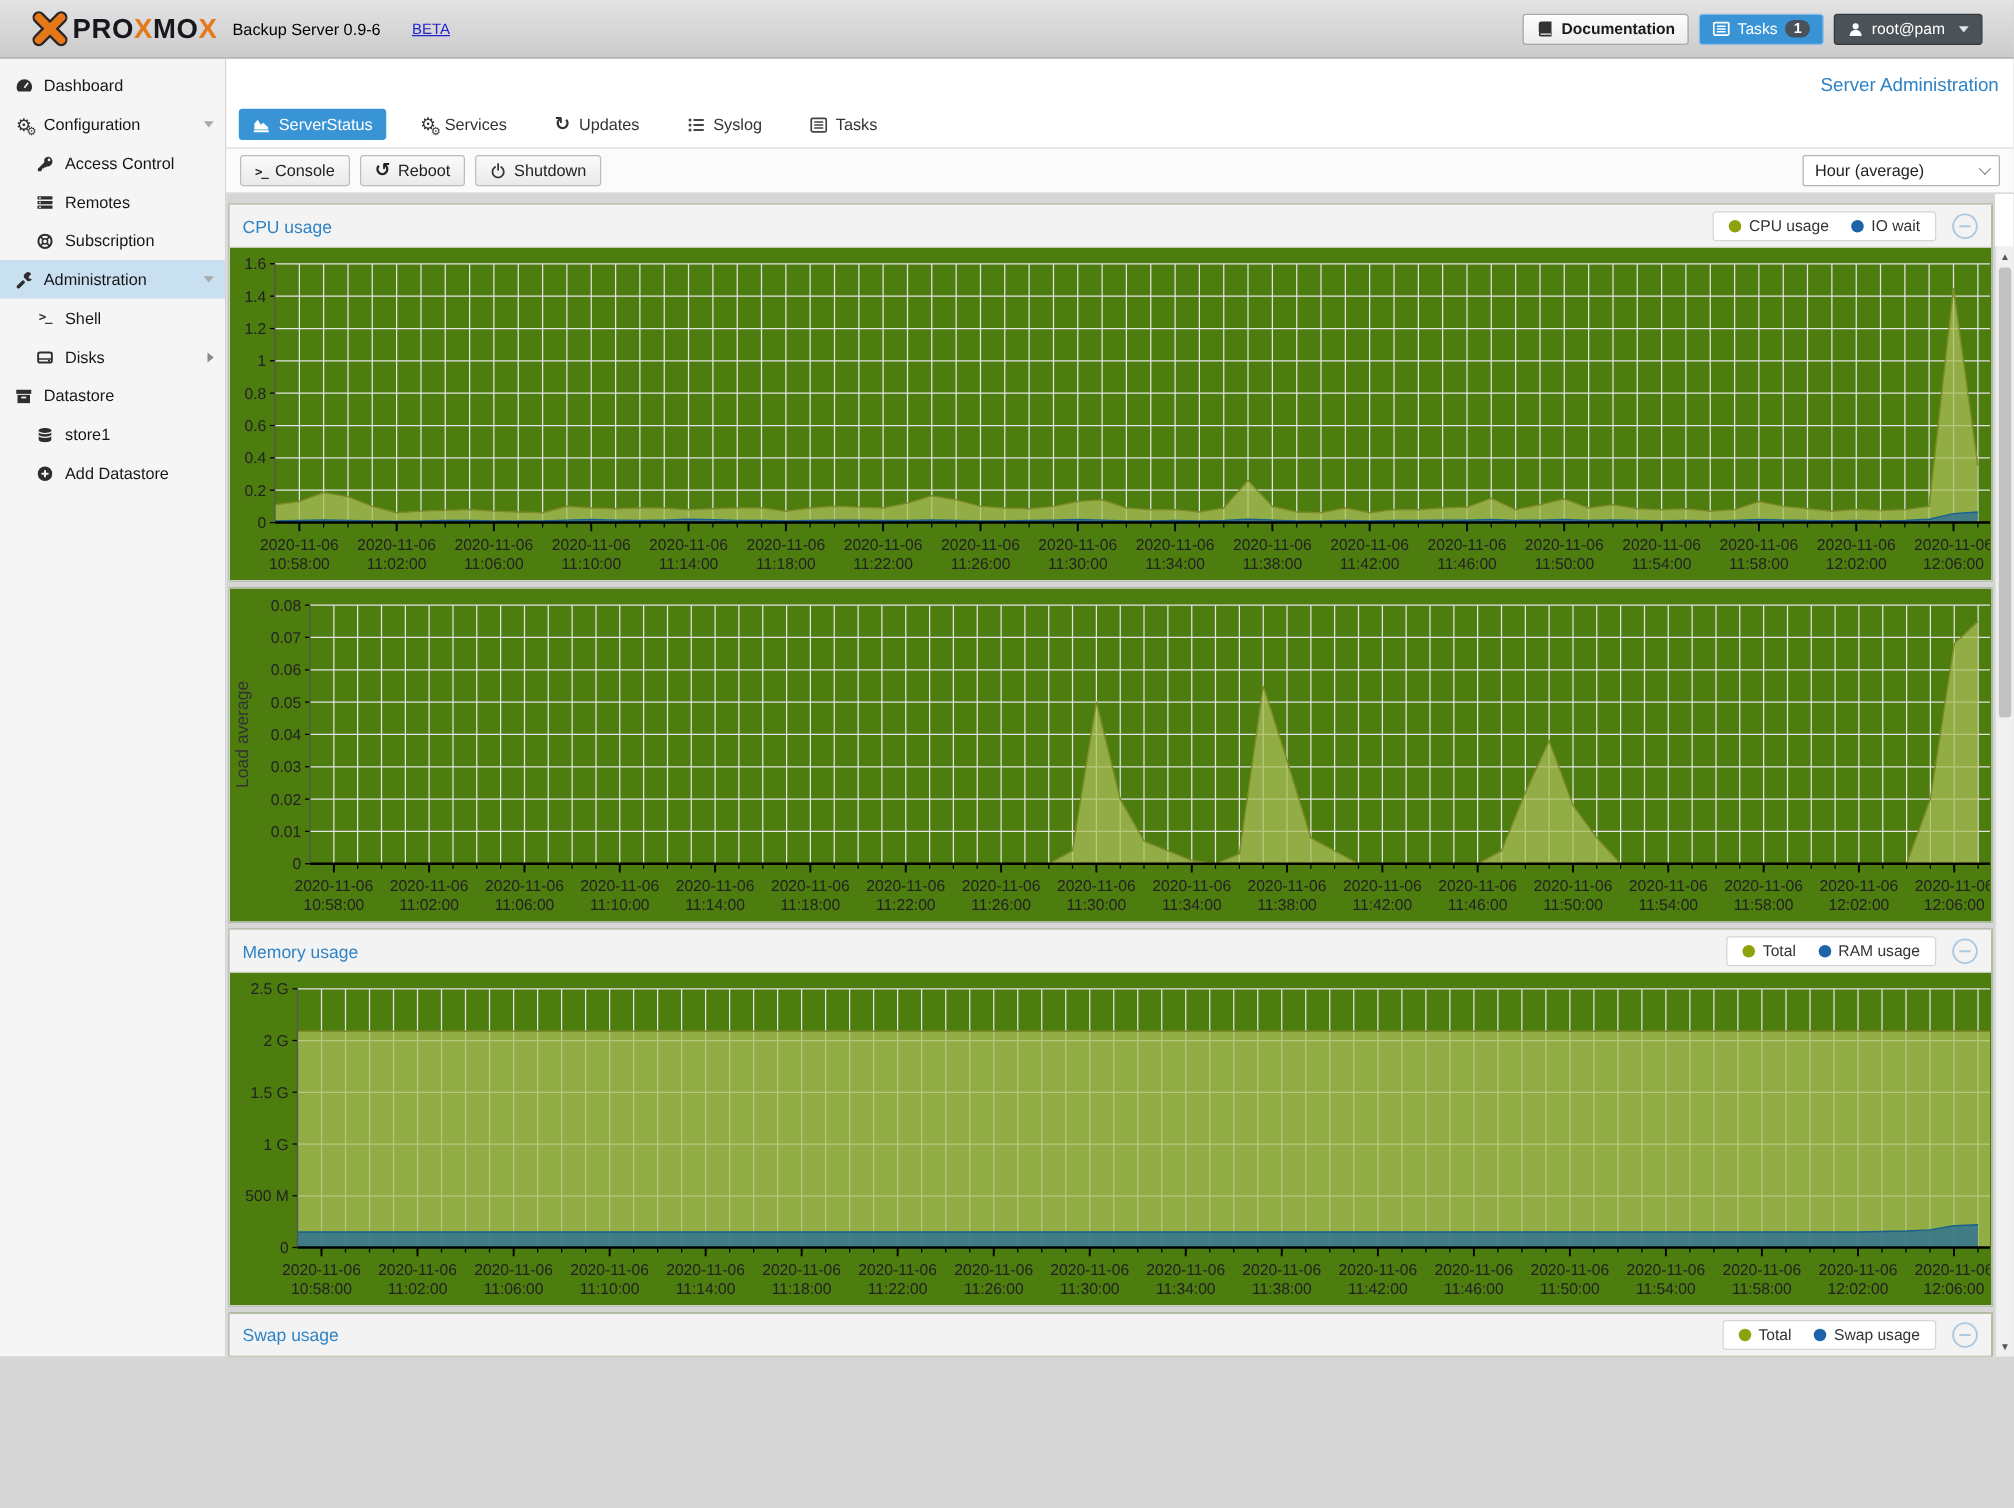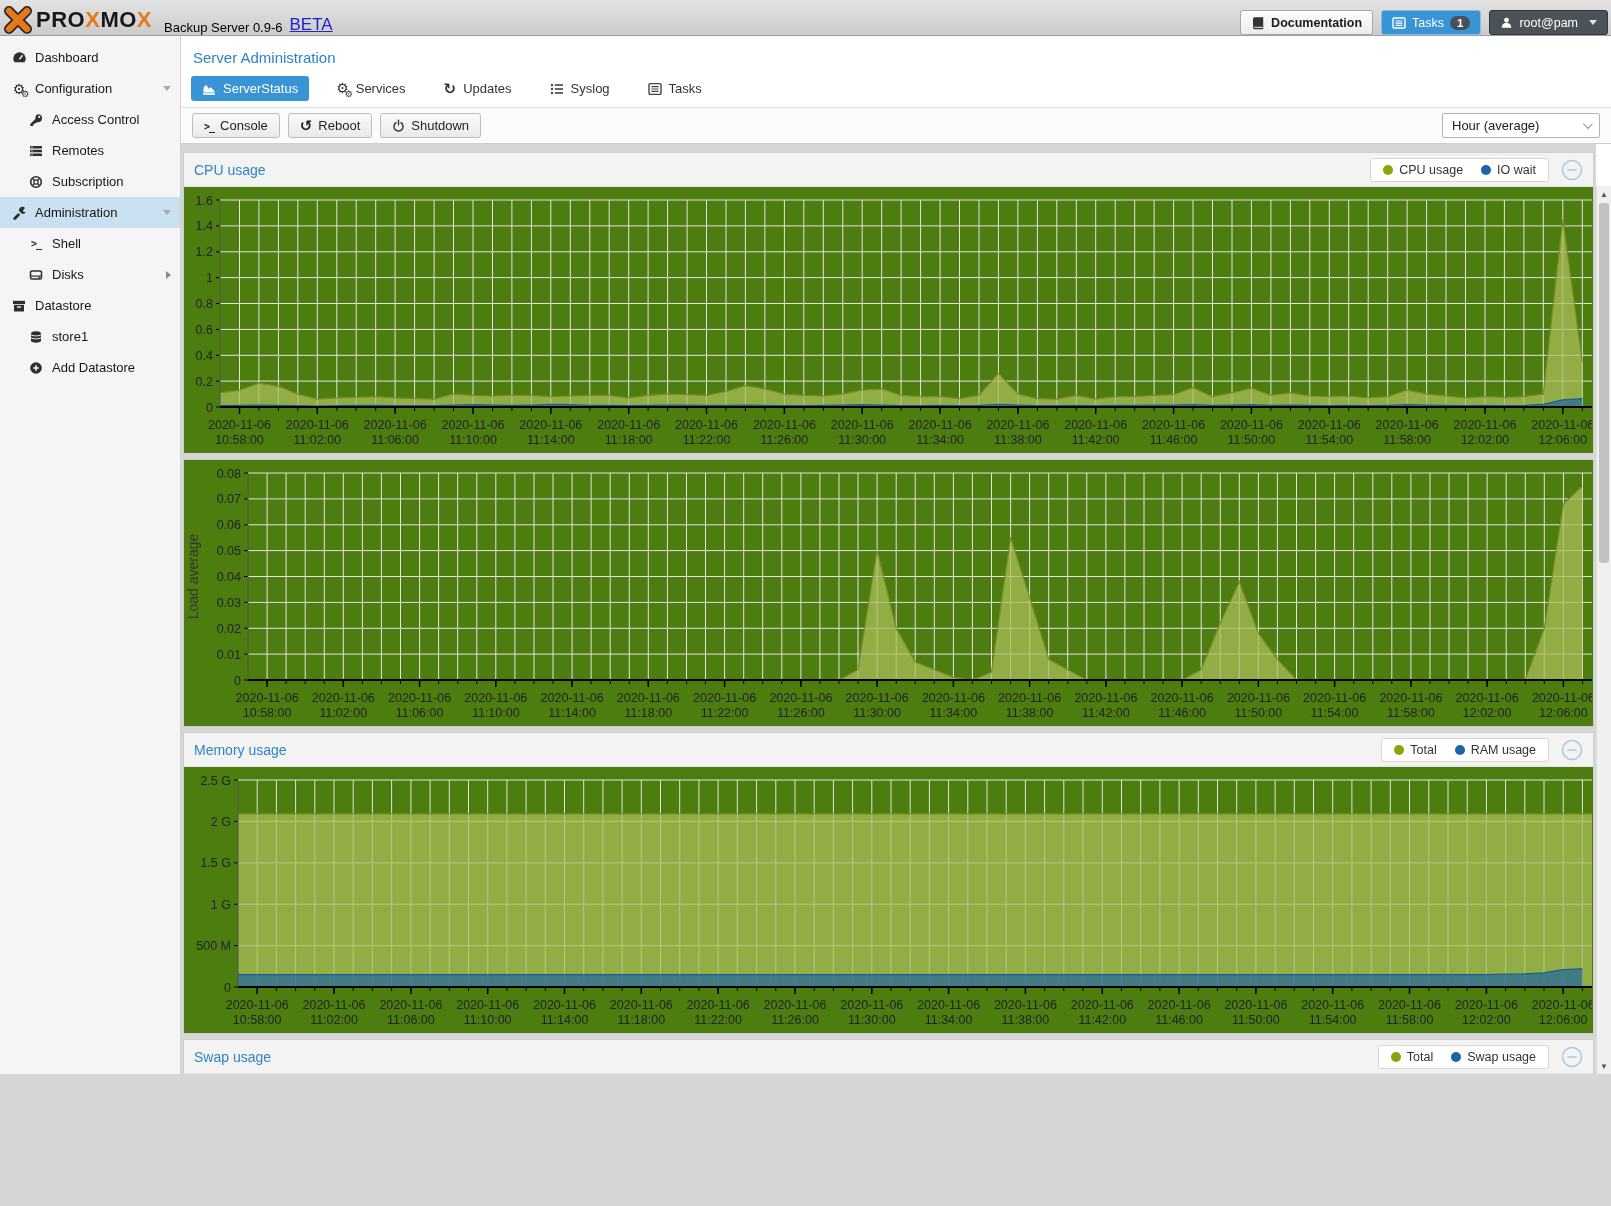--- a/index.html
+++ b/index.html
@@ -1,26 +1,26 @@
 <!DOCTYPE html>
 <html><head>
 <meta charset="utf-8">
 <style>
   * { margin:0; padding:0; box-sizing:border-box; }
   html,body { width:1611px; height:1206px; overflow:hidden;
     font-family:"Liberation Sans","DejaVu Sans",sans-serif; background:#d6d6d6; }
 
   
-  .topbar { height:36px; background:linear-gradient(#e3e3e3,#cbcbcb);
-    border-bottom:1px solid #9e9e9e; display:flex; align-items:flex-end; padding:0 3px; }
+  .topbar { height:47px; background:linear-gradient(#e3e3e3,#cbcbcb);
+    border-bottom:1px solid #9e9e9e; display:flex; align-items:center; padding:0 25px; }
   .logo { display:flex; align-items:center; }
   .brand { font-weight:800; font-size:22px; color:#17171d; letter-spacing:.5px; margin-left:3px; }
   .brand .ox { color:#e77817; }
   .subtitle { font-size:13px; margin-left:12px; color:#000; }
-  .beta { font-size:17px; margin-left:7px; color:#2222cc; text-decoration:underline; cursor:pointer; }
+  .beta { font-size:12px; margin-left:25px; color:#2222cc; text-decoration:underline; cursor:pointer; }
   .tb-spacer { flex:1; }
   .tb-btn { height:25px; display:flex; align-items:center; gap:6px; padding:0 10px;
     border-radius:3px; font-size:12.5px; margin-left:8px; cursor:pointer; }
   .btn-doc { background:linear-gradient(#fdfdfd,#ececec); border:1px solid #a8a8a8; color:#1a1a1a;font-weight:bold; }
   .btn-tasks { background:#3994d6; border:1px solid #8abde6; color:#fff; }
   .badge { background:#49525a; border-radius:8px; padding:1px 7px; font-size:11.5px; font-weight:bold; color:#fff; }
   .btn-user { background:#4b5258; border:1px solid #33383d; color:#fff; }
   .chev-dn-w { width:0; height:0; border-left:4px solid transparent; border-right:4px solid transparent;
     border-top:5px solid #dfe3e6; margin-left:5px; }
 
@@ -33,21 +33,21 @@
   .sb-item.selected { background:#c9e0f1; }
   .sb-ico { width:20px; display:flex; justify-content:center; align-items:center; margin-right:6px; color:#2e2e2e; }
   .caret-down { margin-left:auto; width:0; height:0; border-left:4px solid transparent;
     border-right:4px solid transparent; border-top:5px solid #a9a9a9; }
   .caret-right { margin-left:auto; width:0; height:0; border-top:4px solid transparent;
     border-bottom:4px solid transparent; border-left:5px solid #8b8b8b; }
   .gears { position:relative; font-size:14px; line-height:1; }
   .gears .g2 { position:absolute; font-size:9px; right:-4px; bottom:-3px; }
   .term { font-family:"DejaVu Sans Mono","Liberation Mono",monospace; font-weight:bold; font-size:10px; letter-spacing:-1px; }
 
-  .main { flex:1; min-width:0; display:flex; flex-direction:column; position:relative; background:#fff; }
+  .main { flex:1; min-width:0; display:flex; flex-direction:column; position:relative; background:#fff;text-align:right; }
   .page-title { font-size:15px; color:#2f83c5; padding:13px 12px 5px; }
   .tabs { display:flex; gap:16px; padding:5px 10px 6px; align-items:center; }
   .tab { display:flex; align-items:center; gap:7px; font-size:13px; color:#333;
     padding:5px 11px; border-radius:3px; cursor:pointer; }
   .tab.active { background:#3994d6; color:#fff; }
   .toolbar { display:flex; align-items:center; gap:8px; padding:0 11px; border-top:1px solid #dcdcdc;
     border-bottom:1px solid #cfcfcf; background:#fbfbfb; height:37px; }
   .t-btn { display:flex; align-items:center; gap:6px; background:linear-gradient(#fafafa,#eaeaea);
     border:1px solid #bdbdbd; border-radius:3px; height:25px; padding:0 11px; font-size:13px; color:#222; cursor:pointer; }
   .select { margin-left:auto; width:158px; height:25px; background:#fff; border:1px solid #b3b3b3;

